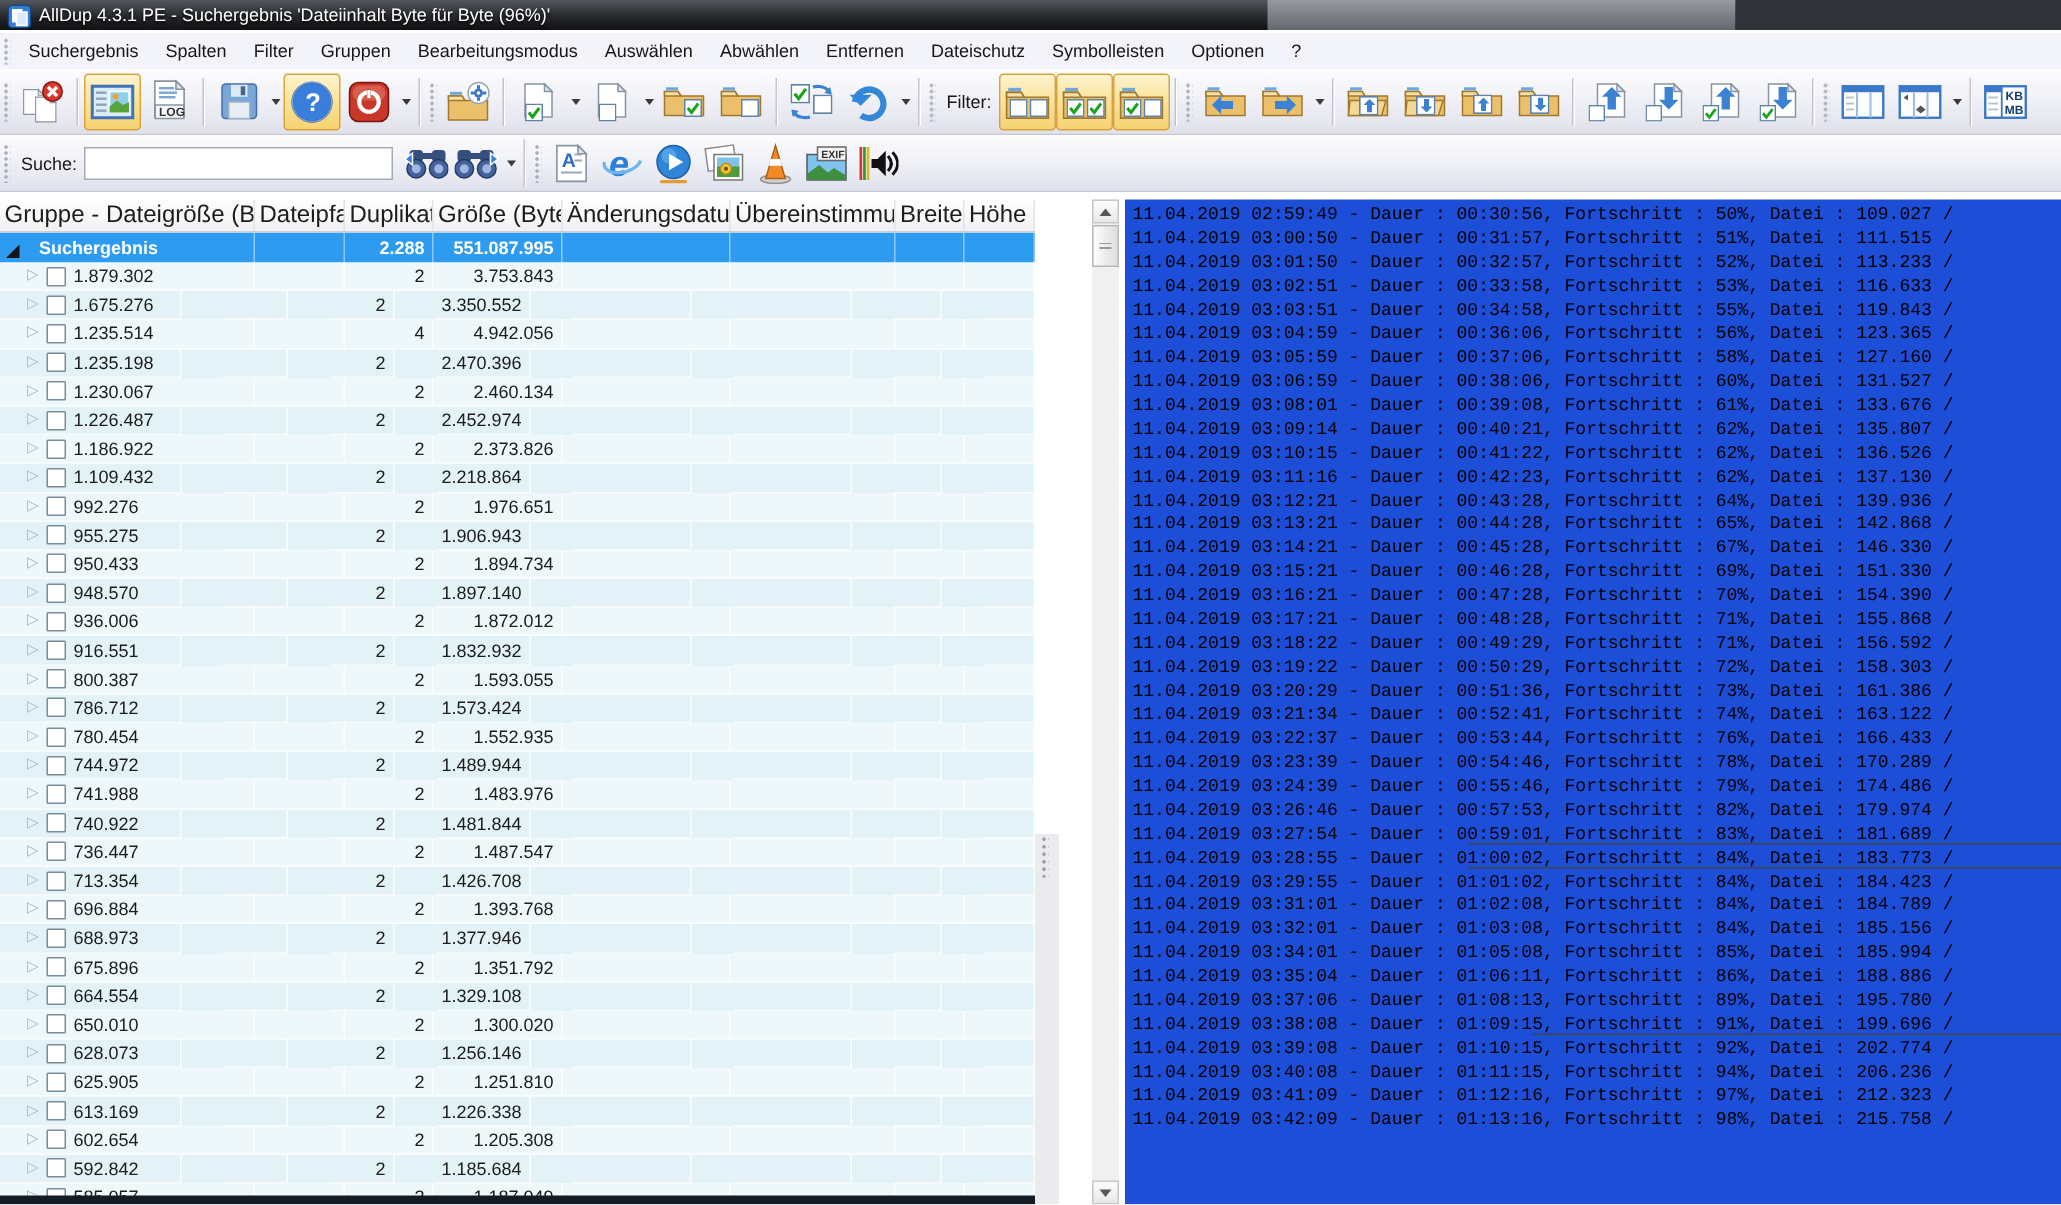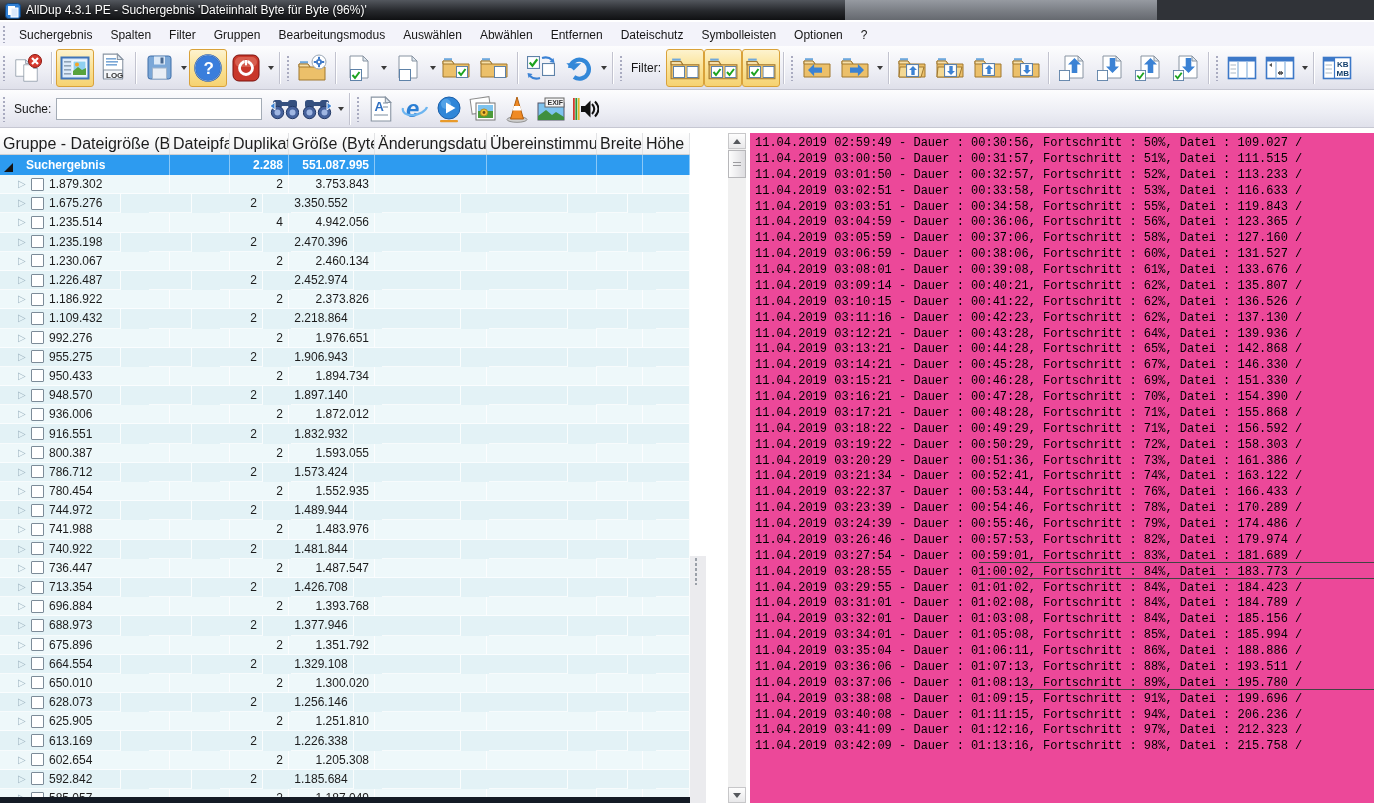--- a/index.html
+++ b/index.html
@@ -73,21 +73,21 @@
   .vsb .btn{position:absolute;left:0;width:18px;height:16px;background:linear-gradient(#fdfdfd,#e8e8ea);
     border:1px solid #c7c7c9;box-sizing:border-box;display:flex;align-items:center;justify-content:center;}
   .vsb .btn i{width:0;height:0;border-left:4px solid transparent;border-right:4px solid transparent;}
   .vsb .up{top:0;}.vsb .up i{border-bottom:5px solid #55585c;}
   .vsb .down{bottom:0;}.vsb .down i{border-top:5px solid #55585c;}
   .vsb .thumb{position:absolute;left:0;top:17px;width:18px;height:28px;
     background:linear-gradient(90deg,#fdfdfd,#dddde0);border:1px solid #b7b7ba;box-sizing:border-box;}
   .vsb .thumb::after{content:"";position:absolute;left:4px;right:4px;top:11px;height:6px;
     background:repeating-linear-gradient(#9b9b9e 0 1px,transparent 1px 3px);}
   .log{position:absolute;left:750px;top:133px;right:0;bottom:0;overflow:hidden;
-    padding:3px 16px 0 5px;background:#ec4899;}
+    padding:3px 16px 0 5px;background:#1d4ed8;}
   .ln{font:12px/15.88px "Liberation Mono","DejaVu Sans Mono",monospace;color:#000;white-space:pre;}
   .logsep{position:absolute;right:0;height:0;border-top:1px solid #434343;}
   
   svg text{font-family:"Liberation Sans",sans-serif;}
   .hidden-defs{position:absolute;width:0;height:0;overflow:hidden;}
 </style>
 </head>
 <body>
 
 <svg class="hidden-defs" aria-hidden="true">
@@ -1041,23 +1041,23 @@
       <div class="ln">11.04.2019 03:23:39 - Dauer : 00:54:46, Fortschritt : 78%, Datei : 170.289 /</div>
       <div class="ln">11.04.2019 03:24:39 - Dauer : 00:55:46, Fortschritt : 79%, Datei : 174.486 /</div>
       <div class="ln">11.04.2019 03:26:46 - Dauer : 00:57:53, Fortschritt : 82%, Datei : 179.974 /</div>
       <div class="ln">11.04.2019 03:27:54 - Dauer : 00:59:01, Fortschritt : 83%, Datei : 181.689 /</div>
       <div class="ln">11.04.2019 03:28:55 - Dauer : 01:00:02, Fortschritt : 84%, Datei : 183.773 /</div>
       <div class="ln">11.04.2019 03:29:55 - Dauer : 01:01:02, Fortschritt : 84%, Datei : 184.423 /</div>
       <div class="ln">11.04.2019 03:31:01 - Dauer : 01:02:08, Fortschritt : 84%, Datei : 184.789 /</div>
       <div class="ln">11.04.2019 03:32:01 - Dauer : 01:03:08, Fortschritt : 84%, Datei : 185.156 /</div>
       <div class="ln">11.04.2019 03:34:01 - Dauer : 01:05:08, Fortschritt : 85%, Datei : 185.994 /</div>
       <div class="ln">11.04.2019 03:35:04 - Dauer : 01:06:11, Fortschritt : 86%, Datei : 188.886 /</div>
-      <div class="ln">11.04.2019 03:36:06 - Dauer : 01:07:13, Fortschritt : 88%, Datei : 193.511 /</div>
       <div class="ln">11.04.2019 03:37:06 - Dauer : 01:08:13, Fortschritt : 89%, Datei : 195.780 /</div>
       <div class="ln">11.04.2019 03:38:08 - Dauer : 01:09:15, Fortschritt : 91%, Datei : 199.696 /</div>
+      <div class="ln">11.04.2019 03:39:08 - Dauer : 01:10:15, Fortschritt : 92%, Datei : 202.774 /</div>
       <div class="ln">11.04.2019 03:40:08 - Dauer : 01:11:15, Fortschritt : 94%, Datei : 206.236 /</div>
       <div class="ln">11.04.2019 03:41:09 - Dauer : 01:12:16, Fortschritt : 97%, Datei : 212.323 /</div>
       <div class="ln">11.04.2019 03:42:09 - Dauer : 01:13:16, Fortschritt : 98%, Datei : 215.758 /</div>
     </div>
 
 <div class="logsep" style="top: 561.76px; left: 978.82px;"></div>
     <div class="logsep" style="top: 577.64px; left: 978.82px;"></div>
     <div class="logsep" style="top: 688.8px; left: 1022.14px;"></div>
   </div>
 

